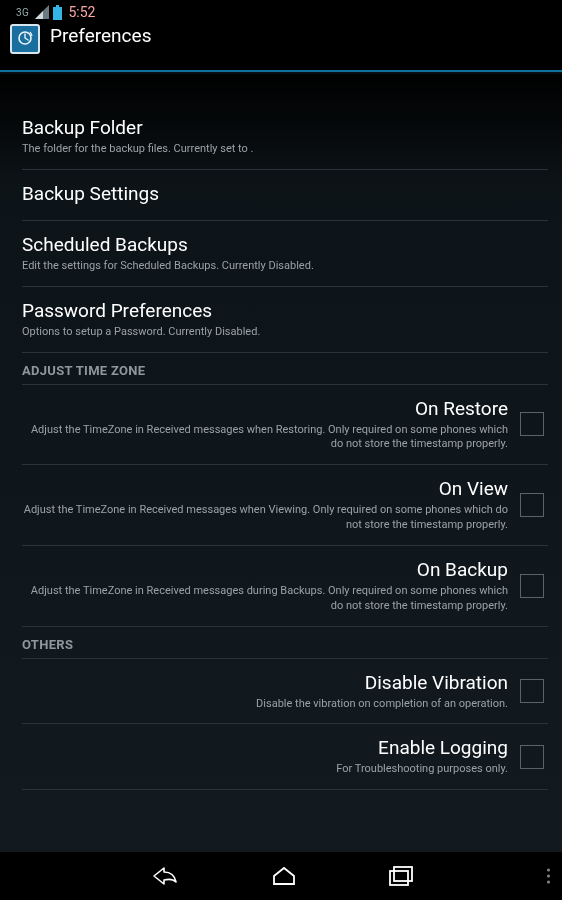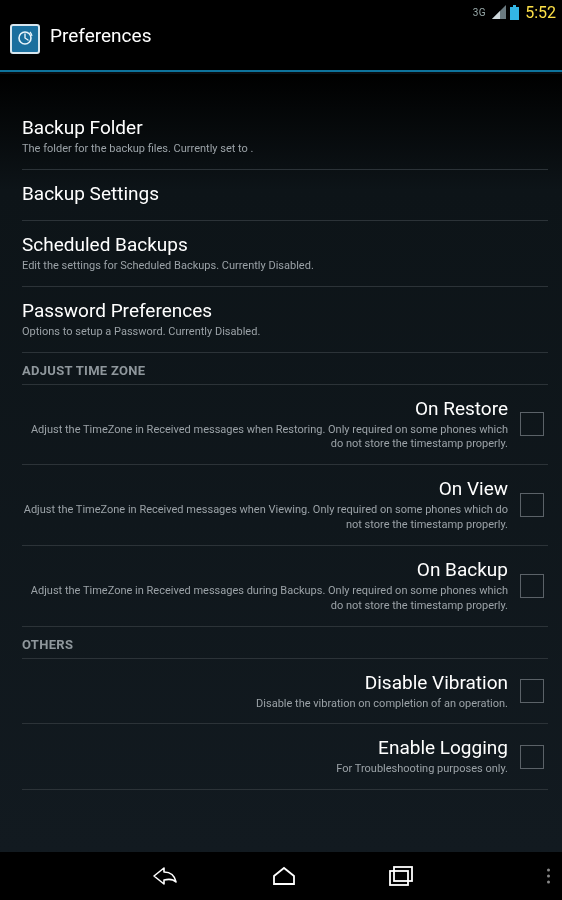--- a/index.html
+++ b/index.html
@@ -1,23 +1,23 @@
 <!DOCTYPE html>
 <html><head>
 <meta charset="utf-8">
 <style>
   * { margin: 0; padding: 0; box-sizing: border-box; }
   html, body { width: 562px; height: 900px; overflow: hidden; font-family: Roboto, "Helvetica Neue", Arial, sans-serif; }
   body { background: #0a0e12; color: #fff; position: relative; }
 
   
-  .status-bar { height: 24px; background: #000; display: flex; justify-content: flex-end; align-items: center; padding: 0 6px; gap: 4px; font-size: 13px; }
+  .status-bar { height: 24px; background: #000; display: flex; align-items: center; padding: 0 16px; gap: 4px; font-size: 13px; }
   .status-3g { color: #9aa; font-size: 10px; letter-spacing: .5px; margin-right: 2px; }
   .status-signal svg, .status-battery svg { display: block; }
-  .status-clock { color: #fde047; font-size: 16px; margin-left: 2px; }
+  .status-clock { color: #fca5a5; font-size: 14px; margin-left: 2px; }
 
   
   .action-bar { height: 48px; background: #000; display: flex; align-items: flex-start; padding: 0 10px; gap: 10px; border-bottom: 2px solid #0e739c; }
   .app-icon { width: 30px; height: 30px; background: #1a6f9e; border: 2px solid #d7e6ee; border-radius: 3px; display:flex; align-items:center; justify-content:center; }
   .app-icon svg { display:block; }
   .action-title { font-size: 19px; font-weight: 400; color: #fff; }
 
   
   .content { position: absolute; top: 74px; bottom: 48px; left: 0; right: 0; overflow: hidden; background: linear-gradient(#000 0%, #0d1418 15%, #121a20 100%); padding-top: 30px; }
   .list { padding: 0 14px 0 22px; }

